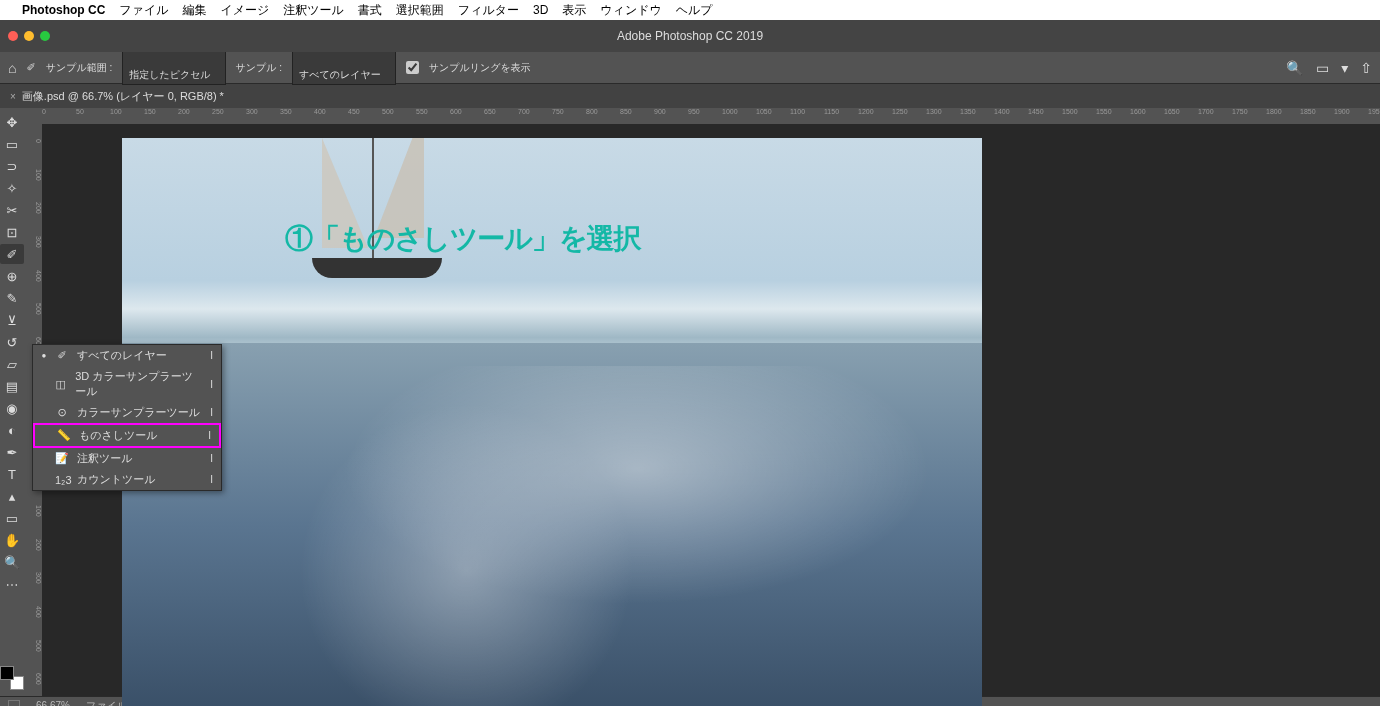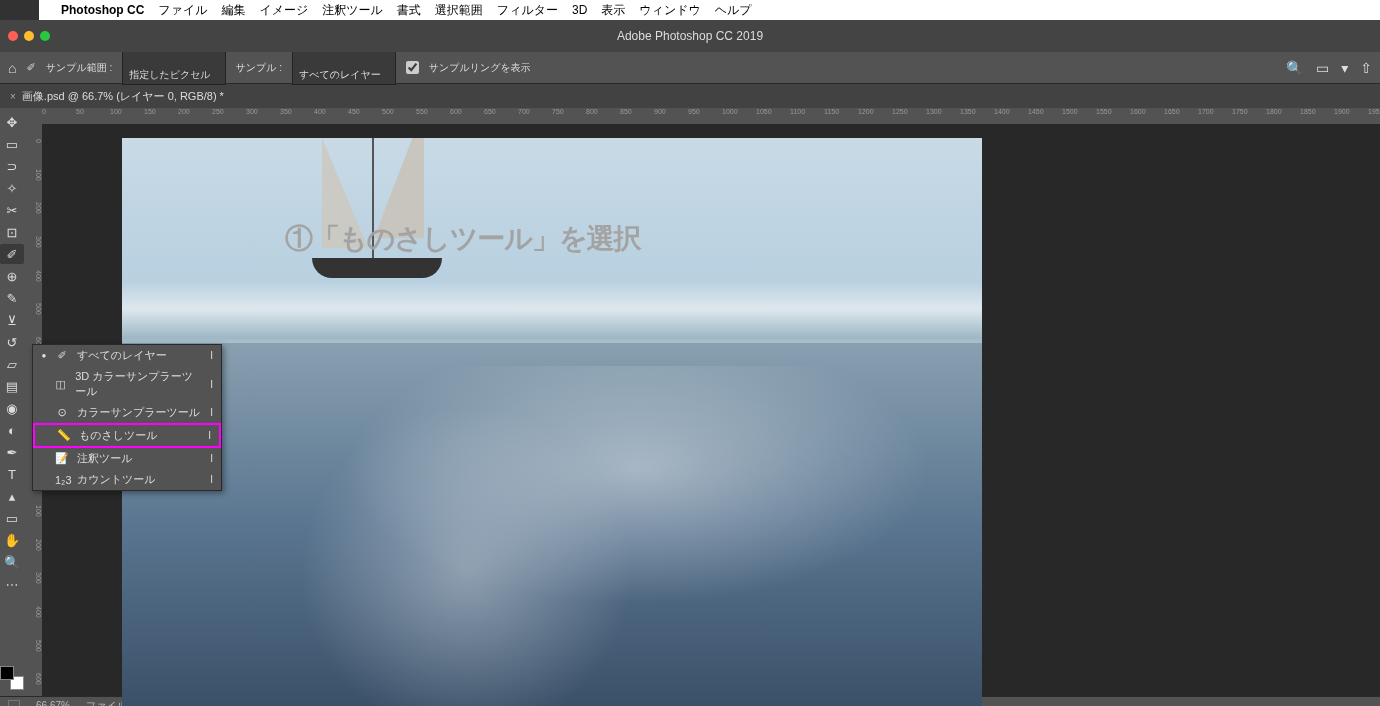--- a/index.html
+++ b/index.html
@@ -1,19 +1,19 @@
 <!DOCTYPE html>
 <html><head>
 <meta charset="utf-8">
 <style>
 * { margin: 0; padding: 0; box-sizing: border-box; font-family: -apple-system, "Hiragino Sans", sans-serif; }
 body { width: 1380px; height: 706px; background: #323232; color: #ccc; font-size: 11px; overflow: hidden; position: relative; }
 
 
-.mac-menubar { height: 20px; background: #fff; color: #000; display: flex; align-items: center; padding: 0 10px; font-size: 12px; margin-left: 39px; }
+.mac-menubar { height: 20px; background: #fff; color: #000; display: flex; align-items: center; padding: 0 10px; font-size: 12px; }
 .mac-menubar .apple { font-size: 14px; margin-right: 12px; }
 .mac-menubar .app { font-weight: bold; margin-right: 14px; }
 .mac-menubar .mi { margin-right: 14px; }
 
 
 .winbar { height: 32px; background: #444; display: flex; align-items: center; padding: 0 8px; color: #ddd; position: relative; }
 .winbar .dots { display: flex; gap: 6px; }
 .winbar .dot { width: 10px; height: 10px; border-radius: 50%; }
 .winbar .r { background: #ff5f57; } .winbar .y { background: #ffbd2e; } .winbar .g { background: #28c940; }
 .winbar .title { position: absolute; left: 50%; transform: translateX(-50%); font-size: 12px; }
@@ -59,21 +59,21 @@
 .hruler div { width: 34px; }
 .canvas { position: absolute; top: 30px; left: 80px; width: 860px; height: 570px; background: linear-gradient(to bottom, #c8dae6 0%, #b8d0e0 25%, #dde8ee 30%, #9fb8c5 35%, #d8e5ec 40%, #7290a5 55%, #a8c0d0 100%); overflow: hidden; }
 .sea { position: absolute; top: 36%; left: 0; right: 0; bottom: 0; background: linear-gradient(to bottom, #88a0b0, #5a7590 50%, #3a5068); }
 .sparkle { position: absolute; top: 40%; left: 0; right: 0; bottom: 0; background: radial-gradient(ellipse at 60% 30%, rgba(255,255,255,.6) 0%, transparent 40%), radial-gradient(circle at 40% 60%, rgba(255,255,255,.5), transparent 30%); opacity: .7; }
 .boat { position: absolute; top: 140px; left: 190px; }
 .hull { width: 130px; height: 20px; background: #333; border-radius: 0 0 40px 40px; }
 .mast { position: absolute; left: 60px; bottom: 18px; width: 2px; height: 160px; background: #555; }
 .sail1 { position: absolute; left: 62px; bottom: 40px; width: 0; height: 0; border-right: 50px solid rgba(200,195,185,.9); border-top: 130px solid transparent; }
 .sail2 { position: absolute; left: 10px; bottom: 30px; width: 0; height: 0; border-left: 46px solid rgba(205,200,190,.85); border-top: 110px solid transparent; }
 
-.annotation { position: absolute; top: 220px; left: 285px; font-size: 28px; font-weight: bold; color: #a3a3a3; z-index: 50; letter-spacing: -1px; }
+.annotation { position: absolute; top: 220px; left: 285px; font-size: 28px; font-weight: bold; color: #14b8a6; z-index: 50; letter-spacing: -1px; }
 
 
 .status { height: 18px; background: #535353; display: flex; align-items: center; padding: 0 8px; gap: 16px; font-size: 10px; color: #bbb; border-top: 1px solid #2a2a2a; }
 .status .box { width: 12px; height: 12px; border: 1px solid #777; }
 </style>
 </head>
 <body>
 
 <div class="mac-menubar">
   <span class="apple"></span>

